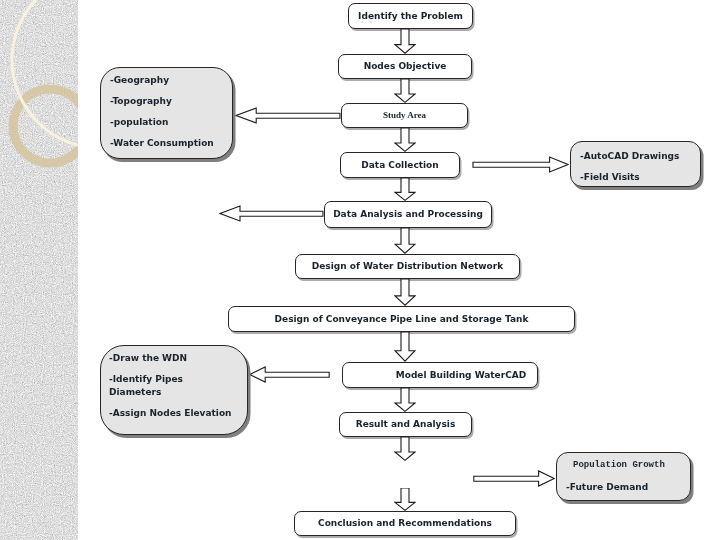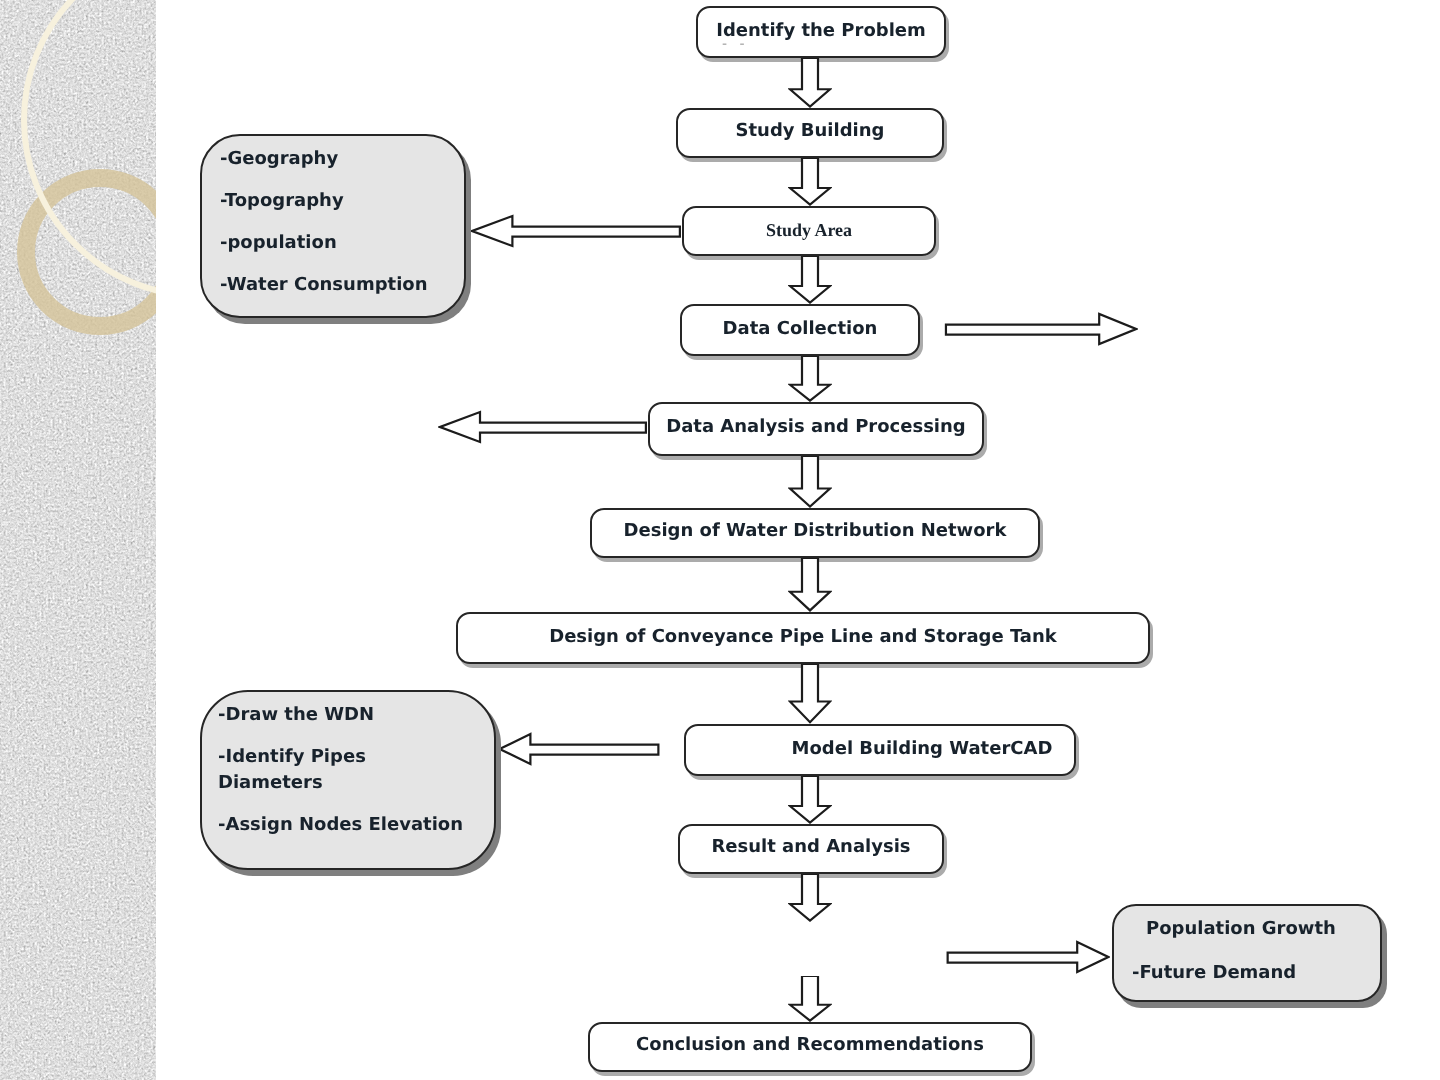--- a/index.html
+++ b/index.html
@@ -21,21 +21,21 @@
     font-size:7px; font-weight:normal; color:#9a9a9a; letter-spacing:2px;
   }
   .note {
     position:absolute; background:#e5e5e5;
     border:1.2px solid #262626;
     box-shadow:2.5px 3px 0 #7f7f7f;
     font-size:9px; font-weight:bold; color:#18222c;
     padding:6px 4px 2px 9px; box-sizing:border-box; line-height:13px;
   }
   .note p { margin:0 0 8px 0; }
-  .note p.indent { padding-left:7px; }
+  .note p.indent { padding-left:7px;font-family:Liberation Mono, monospace; }
   .varrow, .harrow { position:absolute; display:block; }
 </style>
 </head>
 <body>
 
 <div class="stage">
 
   <svg class="granite" width="78" height="540" aria-hidden="true">
     <defs>
       <filter id="granite-f" x="0" y="0" width="100%" height="100%">
@@ -49,21 +49,21 @@
     <rect width="78" height="540" fill="#a9a9a9" filter="url(#granite-f)"></rect>
     <circle cx="50" cy="126" r="37" fill="none" stroke="#d5c398" stroke-width="9" opacity="0.8"></circle>
     <circle cx="100" cy="60" r="88" fill="none" stroke="#f7f1dd" stroke-width="3"></circle>
   </svg>
 
   <div class="node" style="left:348px;top:3px;width:125px;height:26px;">
     <span>Identify the Problem</span>
     <span class="sub">- -</span>
   </div>
   <div class="node" style="left:338px;top:54px;width:134px;height:25px;">
-    <span>Study Building</span>
+    <span>Nodes Objective</span>
   </div>
   <div class="node" style="left:341px;top:103px;width:127px;height:25px;font-family:Liberation Serif, serif;">
     <span>Study Area</span>
   </div>
   <div class="node" style="left:340px;top:152px;width:120px;height:26px;">
     <span>Data Collection</span>
   </div>
   <div class="node" style="left:324px;top:201px;width:168px;height:27px;">
     <span>Data Analysis and Processing</span>
   </div>
@@ -130,20 +130,24 @@
     <polygon points="1,6.3 80,6.3 80,1 99,8.5 80,16 80,11.3 1,11.3" fill="#ffffff" stroke="#1c1c1c" stroke-width="1.1" vector-effect="non-scaling-stroke"></polygon>
   </svg>
 
   <div class="note" style="left:100px;top:67px;width:133px;height:92px;border-radius:20px;">
     <p>-Geography</p>
     <p>-Topography</p>
     <p>-population</p>
     <p>-Water Consumption</p>
   </div>
 
+  <div class="note" style="left:570px;top:141px;width:131px;height:46px;border-radius:12px;padding-top:8px;">
+    <p>-AutoCAD Drawings</p>
+    <p>-Field Visits</p>
+  </div>
 
 
   <div class="note" style="left:100px;top:345px;width:148px;height:90px;border-radius:24px;padding-left:8px;padding-right:2px;">
     <p>-Draw the WDN</p>
     <p style="max-width:88px;">-Identify Pipes Diameters</p>
     <p>-Assign Nodes Elevation</p>
   </div>
 
   <div class="note" style="left:556px;top:452px;width:135px;height:49px;border-radius:12px;">
     <p class="indent" style="margin-bottom:9px;">Population Growth</p>

